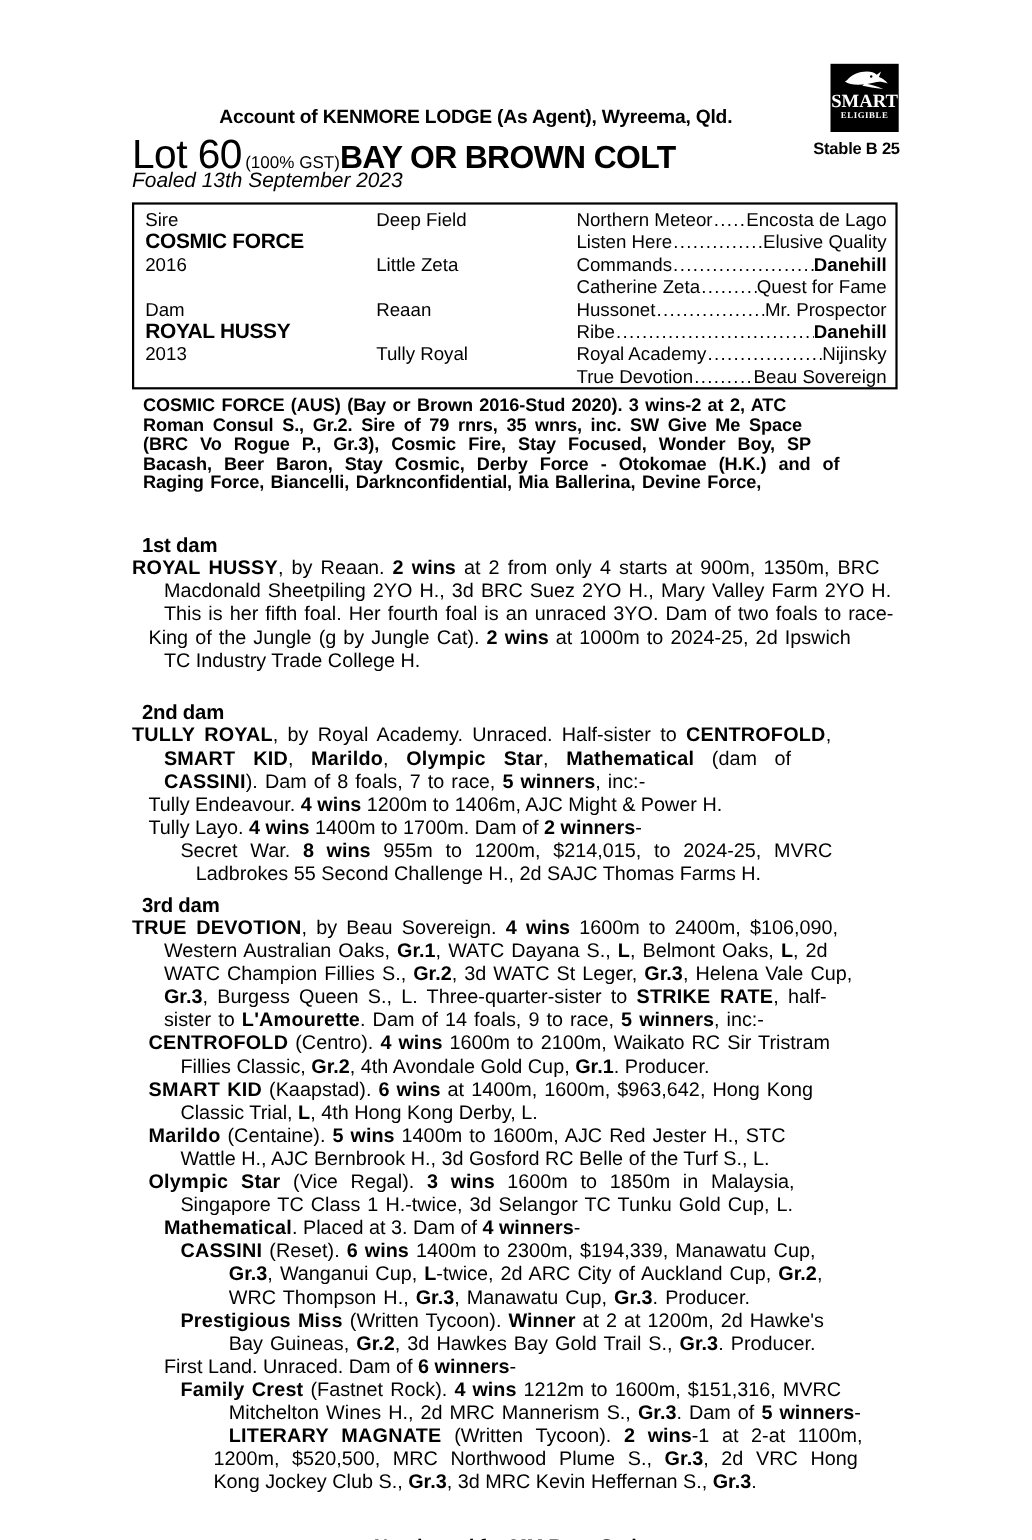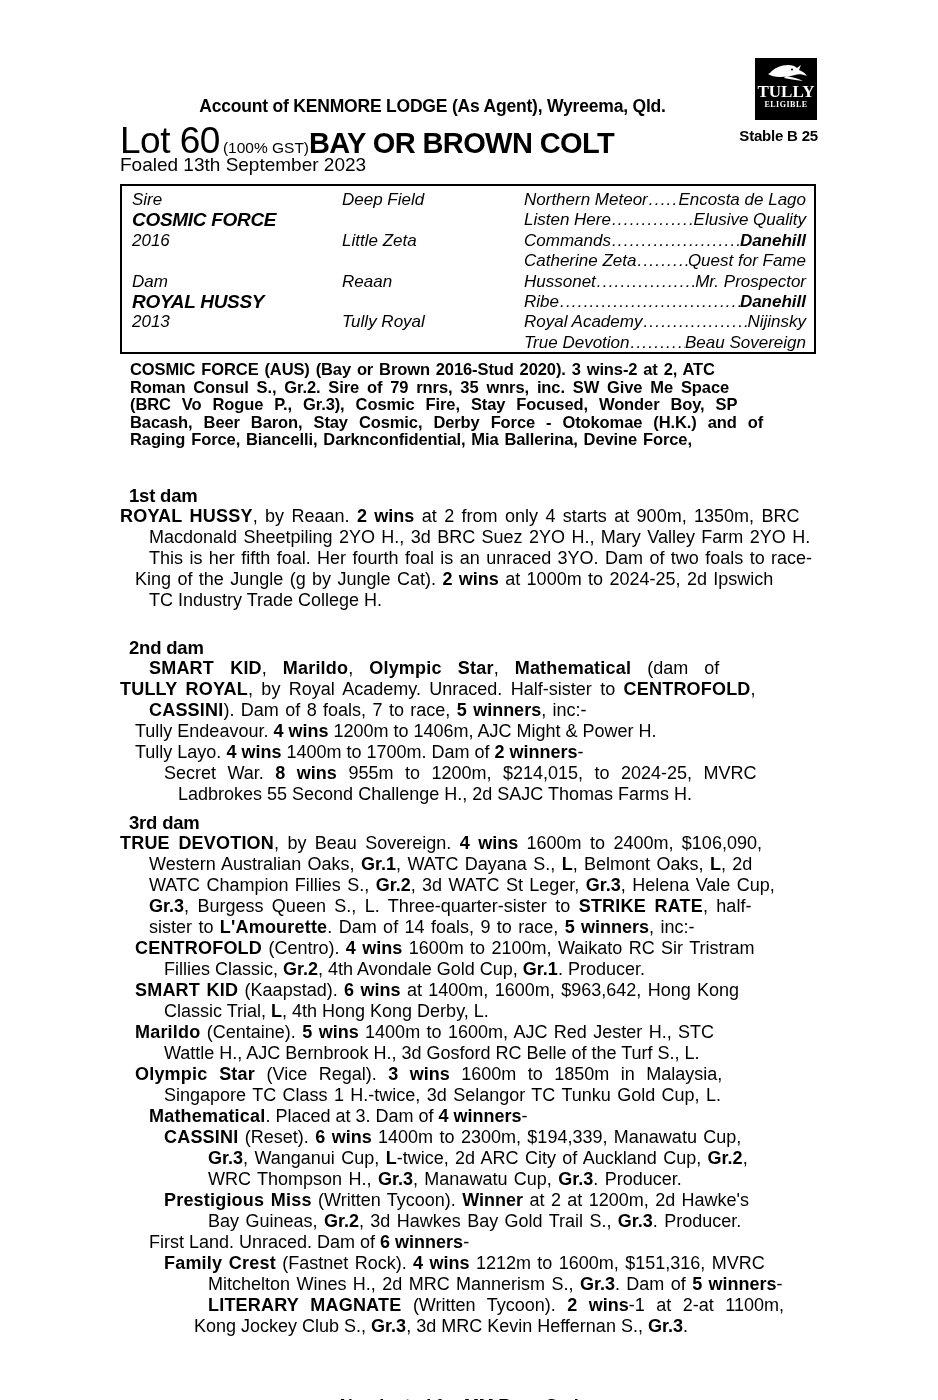--- a/index.html
+++ b/index.html
@@ -101,20 +101,21 @@
     padding-top: 7px;
   }
 
   .foal-line {
     position: absolute;
     left: 120px;
     top: 154px;
     width: 698px;
     font-size: 19px;
     white-space: nowrap;
+    font-style: italic;
   }
   .foal-left { float: left; }
   .foal-right { float: right; }
   .brand-glyph {
     font-weight: bold;
     font-size: 19px;
     letter-spacing: -1px;
   }
 
   
@@ -133,21 +134,20 @@
     height: 100%;
     padding: 4px 8px 4px 10px;
     box-sizing: border-box;
     font-size: 17px;
   }
   .ped-row {
     height: 20.4px;
     line-height: 20.4px;
     position: relative;
     white-space: nowrap;
-    font-style: italic;
   }
   .c1 { position: absolute; left: 0px; }
   .c2 { position: absolute; left: 210px; }
   .c3 {
     position: absolute;
     left: 392px;
     right: 0px;
     display: flex;
     align-items: baseline;
   }
@@ -234,21 +234,21 @@
 <body>
 
 <div class="page">
 
   <div class="bobs-logo">
     <svg class="bobs-horse" viewBox="0 0 44 20">
       <path fill="#ffffff" d="M6 11 C10 6, 17 3, 24 3 C28 3, 31 4, 33 6 L37 3 L35 8 C38 9, 41 11, 43 14 C38 12, 34 12, 31 13 C27 14, 22 15, 16 15 C11 15, 7 14, 4 12 Z"></path>
       <path fill="#ffffff" d="M22 14 C27 15, 33 16, 39 19 C31 18, 25 17, 20 16 Z"></path>
       <circle fill="#000000" cx="28" cy="7.5" r="1.1"></circle>
     </svg>
-    <div class="bobs-word">TULLY</div>
+    <div class="bobs-word">SMART</div>
     <div class="bobs-sub">ELIGIBLE</div>
   </div>
 
   <div class="account-line">Account of KENMORE LODGE (As Agent), Wyreema, Qld.</div>
 
   <div class="lot-line">
     <span class="stable">Stable B 25</span>
     <span class="lot-no">Lot 60</span><span class="gst">(100% GST)</span><span class="colt-title">BAY OR BROWN COLT</span>
   </div>
 
@@ -345,22 +345,22 @@
   <div class="dam-body" id="dam1" style="top:506px;">
       <span class="ln i0 spread2"><span class="bname">ROYAL HUSSY</span>, by Reaan. <span class="b">2 wins</span> at 2 from only 4 starts at 900m, 1350m, BRC</span>
       <span class="ln i1 spread5">Macdonald Sheetpiling 2YO H., 3d BRC Suez 2YO H., Mary Valley Farm 2YO H.</span>
       <span class="ln i1 spread5">This is her fifth foal. Her fourth foal is an unraced 3YO. Dam of two foals to race-</span>
       <span class="ln i2 spread5">King of the Jungle (g by Jungle Cat). <span class="b">2 wins</span> at 1000m to 2024-25, 2d Ipswich</span>
       <span class="ln i1">TC Industry Trade College H.</span>
     </div>
 
   <div class="dam-head" style="top:637px;">2nd dam</div>
   <div class="dam-body" id="dam2" style="top:658px;">
+      <span class="ln i0 spread4"><span class="bname">TULLY ROYAL</span>, by Royal Academy. Unraced. Half-sister to <span class="bname">CENTROFOLD</span>,</span>
       <span class="ln i1 spread7"><span class="bname">SMART KID</span>, <span class="bname">Marildo</span>, <span class="bname">Olympic Star</span>, <span class="bname">Mathematical</span> (dam of</span>
-      <span class="ln i0 spread4"><span class="bname">TULLY ROYAL</span>, by Royal Academy. Unraced. Half-sister to <span class="bname">CENTROFOLD</span>,</span>
       <span class="ln i1 spread5"><span class="bname">CASSINI</span>). Dam of 8 foals, 7 to race, <span class="b">5 winners</span>, inc:-</span>
       <span class="ln i2">Tully Endeavour. <span class="b">4 wins</span> 1200m to 1406m, AJC Might &amp; Power H.</span>
       <span class="ln i2">Tully Layo. <span class="b">4 wins</span> 1400m to 1700m. Dam of <span class="b">2 winners</span>-</span>
       <span class="ln i3 spread6">Secret War. <span class="b">8 wins</span> 955m to 1200m, $214,015, to 2024-25, MVRC</span>
       <span class="ln i4">Ladbrokes 55 Second Challenge H., 2d SAJC Thomas Farms H.</span>
     </div>
 
   <div class="dam-head" style="top:812px;">3rd dam</div>
   <div class="dam-body" id="dam3" style="top:833px;">
       <span class="ln i0 spread4"><span class="bname">TRUE DEVOTION</span>, by Beau Sovereign. <span class="b">4 wins</span> 1600m to 2400m, $106,090,</span>
@@ -379,18 +379,19 @@
       <span class="ln i1"><span class="bname">Mathematical</span>. Placed at 3. Dam of <span class="b">4 winners</span>-</span>
       <span class="ln i3 spread5"><span class="bname">CASSINI</span> (Reset). <span class="b">6 wins</span> 1400m to 2300m, $194,339, Manawatu Cup,</span>
       <span class="ln i5 spread5"><span class="b">Gr.3</span>, Wanganui Cup, <span class="b">L</span>-twice, 2d ARC City of Auckland Cup, <span class="b">Gr.2</span>,</span>
       <span class="ln i5 spread5">WRC Thompson H., <span class="b">Gr.3</span>, Manawatu Cup, <span class="b">Gr.3</span>. Producer.</span>
       <span class="ln i3 spread5"><span class="bname">Prestigious Miss</span> (Written Tycoon). <span class="b">Winner</span> at 2 at 1200m, 2d Hawke's</span>
       <span class="ln i5 spread5">Bay Guineas, <span class="b">Gr.2</span>, 3d Hawkes Bay Gold Trail S., <span class="b">Gr.3</span>. Producer.</span>
       <span class="ln i1">First Land. Unraced. Dam of <span class="b">6 winners</span>-</span>
       <span class="ln i3 spread5"><span class="bname">Family Crest</span> (Fastnet Rock). <span class="b">4 wins</span> 1212m to 1600m, $151,316, MVRC</span>
       <span class="ln i5 spread5">Mitchelton Wines H., 2d MRC Mannerism S., <span class="b">Gr.3</span>. Dam of <span class="b">5 winners</span>-</span>
       <span class="ln i5 spread6"><span class="bname">LITERARY MAGNATE</span> (Written Tycoon). <span class="b">2 wins</span>-1 at 2-at 1100m,</span>
+      <span class="ln i6 spread6">1200m, $520,500, MRC Northwood Plume S., <span class="b">Gr.3</span>, 2d VRC Hong</span>
       <span class="ln i6">Kong Jockey Club S., <span class="b">Gr.3</span>, 3d MRC Kevin Heffernan S., <span class="b">Gr.3</span>.</span>
     </div>
 
   <div class="footer-line">Nominated for MM Race Series</div>
 
 </div>
 
 </body></html>

